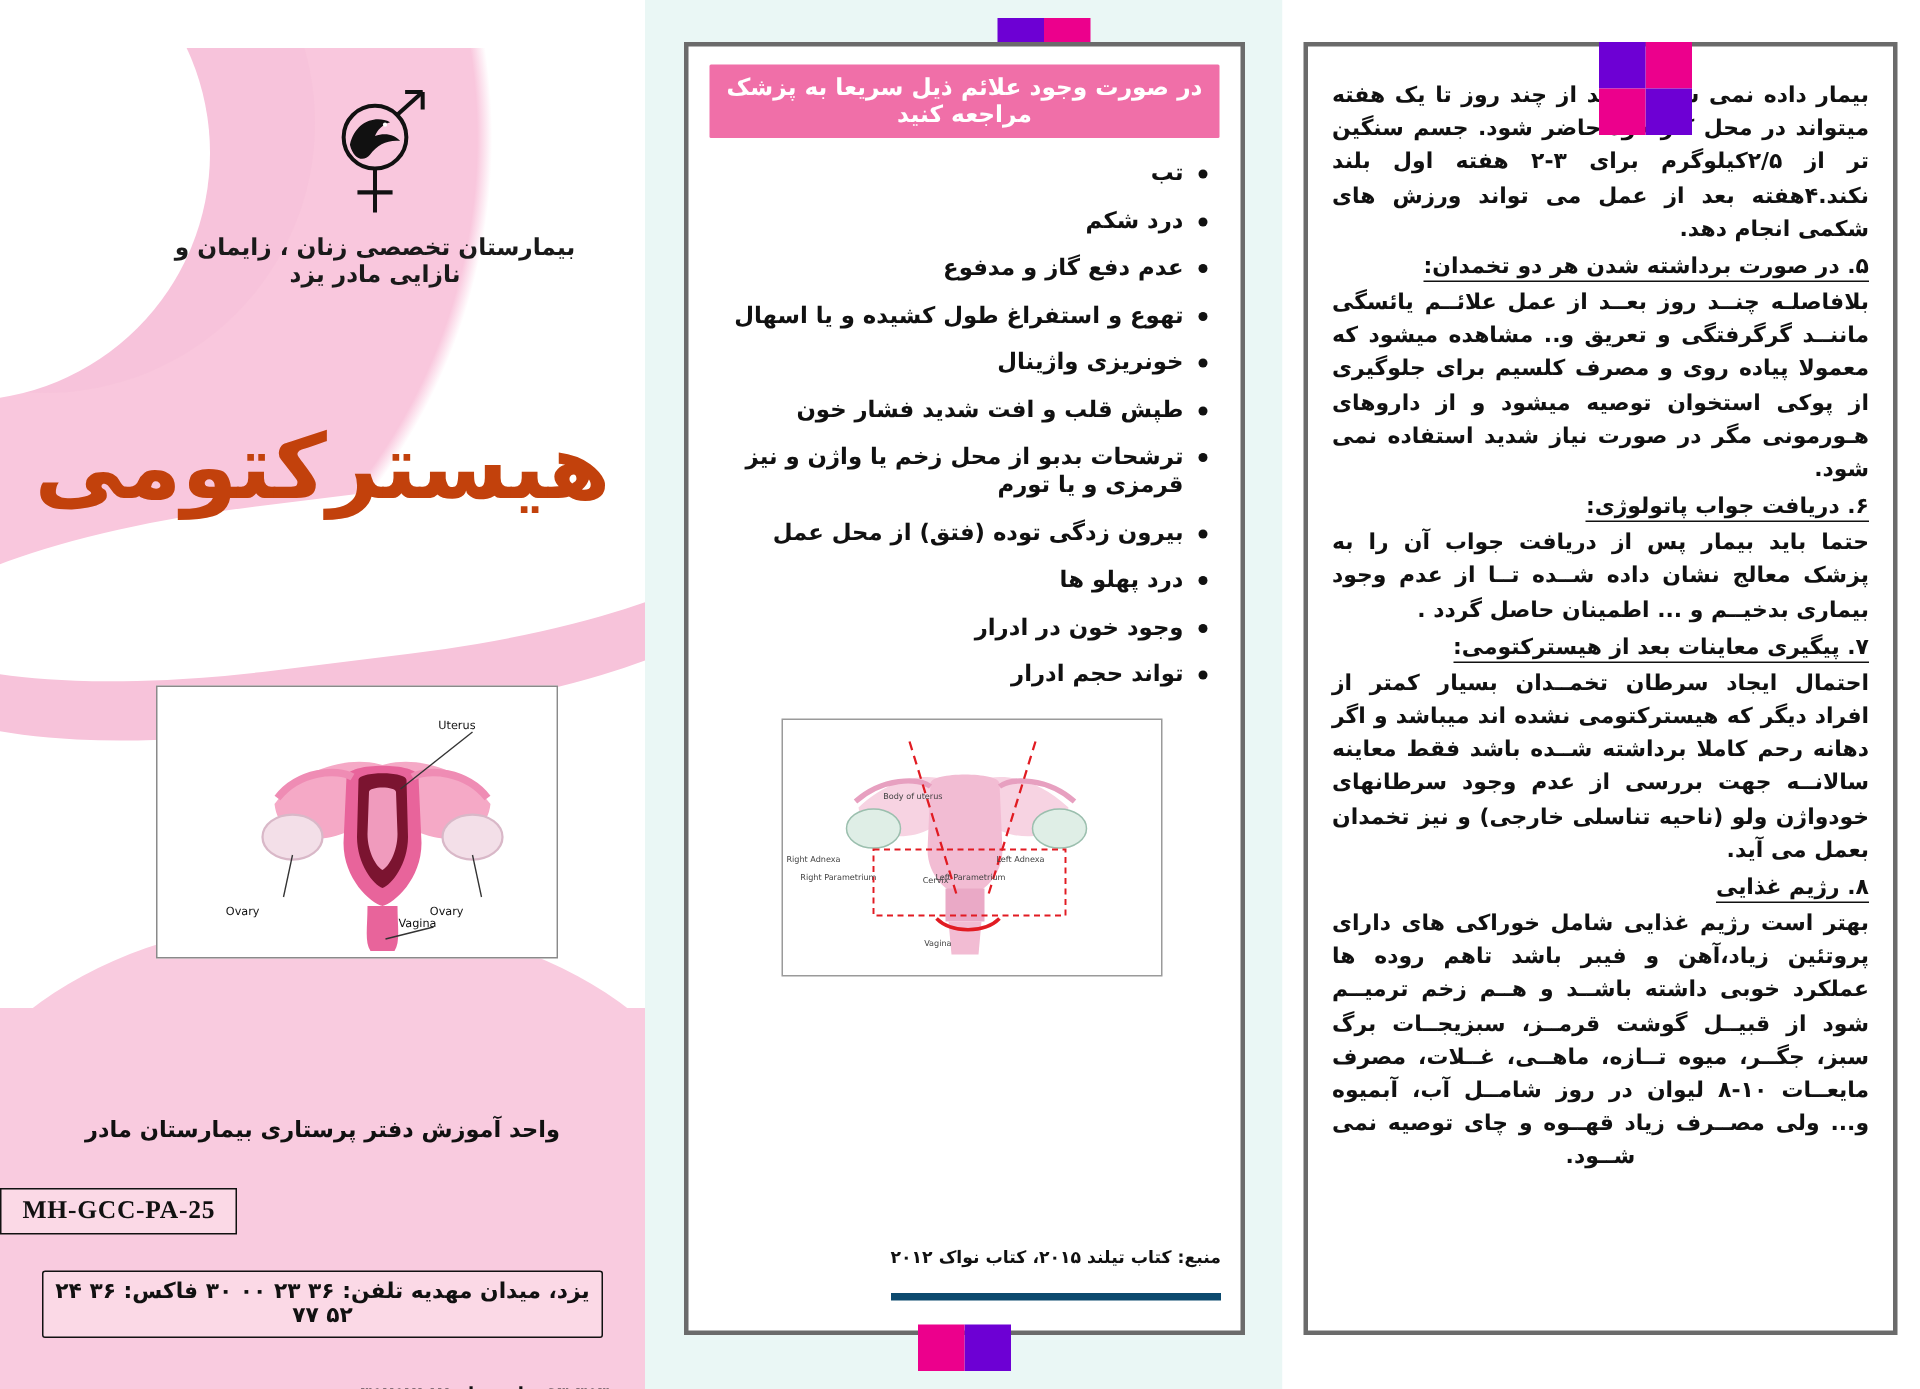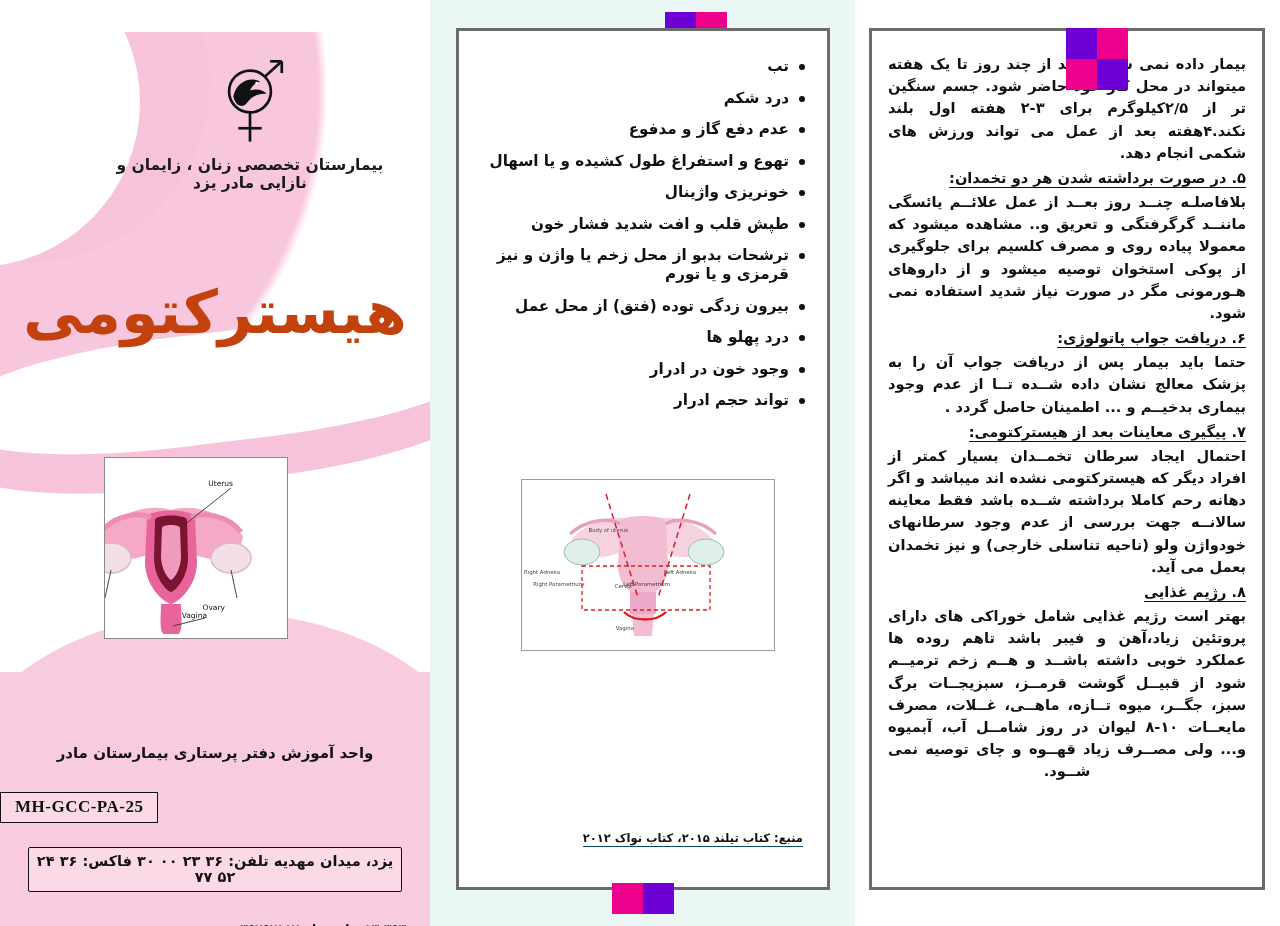--- a/index.html
+++ b/index.html
@@ -102,21 +102,21 @@
     text-align: center;
     font-size: 60px;
     font-weight: bold;
     color: #c2410c;
     letter-spacing: -1px;
   }
 
   .anatomy-box {
     position: absolute;
     top: 425px; left: 104px;
-    width: 184px; height: 182px;
+    width: 268px; height: 182px;
     border: 1px solid #8a8a8a;
     background: #ffffff;
     overflow: hidden;
   }
 
   .cover-dept {
     position: absolute;
     top: 712px; left: 0; right: 0;
     text-align: center;
     font-size: 15px;
@@ -216,26 +216,26 @@
   .mid-figure {
     position: absolute;
     left: 62px; top: 448px;
     width: 254px; height: 172px;
     border: 1px solid #9a9a9a;
     background: #fff;
     overflow: hidden;
   }
   .mid-source {
     position: absolute;
-    right: 24px; top: 800px;
+    right: 13px; top: 800px;
     font-size: 11.5px;
     font-weight: bold;
     color: #111;
-    border-bottom: 1px solid #0c4a6e;
-    padding-bottom: 1px;
+    border-bottom: 5px solid #0c4a6e;
+    padding-bottom: 17px;
     direction: rtl;
   }
   .cmyk-bottom {
     position: absolute;
     left: 50%; transform: translateX(-50%);
     bottom: 12px;
     display: flex;
   }
   .cmyk-top {
     position: absolute;
@@ -369,20 +369,21 @@
 
   <div class="panel-mid">
     <div class="cmyk-top">
       <div class="sw" style="background:#ec008c"></div>
       <div class="sw" style="background:#6d00d4"></div>
       <div class="sw" style="background:#6d00d4"></div>
       <div class="sw" style="background:#ec008c"></div>
     </div>
 
     <div class="mid-inner">
+      <div class="alert-title">در صورت وجود علائم ذیل سریعا به پزشک مراجعه کنید</div>
 
       <ul class="symptom-list">
         <li>تب</li>
         <li>درد شکم</li>
         <li>عدم دفع گاز و مدفوع</li>
         <li>تهوع و استفراغ طول کشیده و یا اسهال</li>
         <li>خونریزی واژینال</li>
         <li>طپش قلب و افت شدید فشار خون</li>
         <li>ترشحات بدبو از محل زخم یا واژن و نیز قرمزی و یا تورم</li>
         <li>بیرون زدگی توده (فتق) از محل عمل</li>

